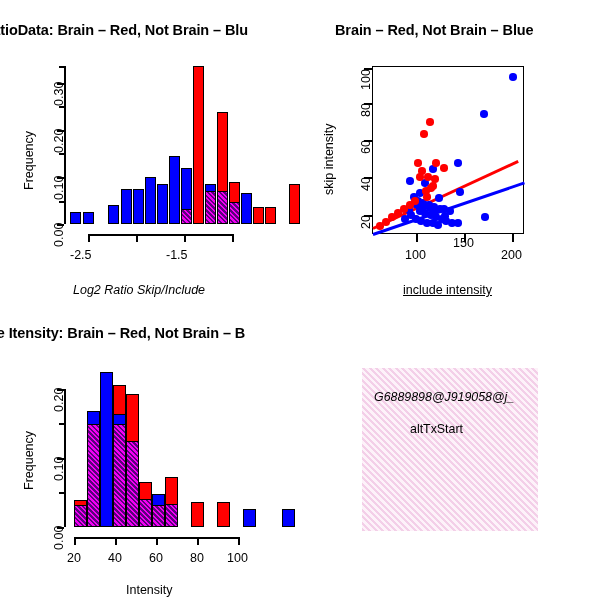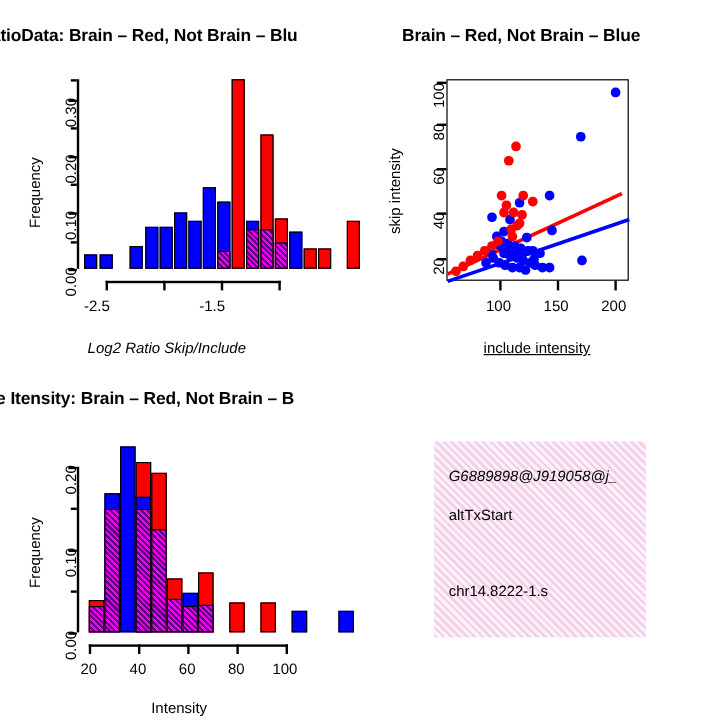--- a/index.html
+++ b/index.html
@@ -255,21 +255,21 @@
   <div class="tick-lab rot90" style="left:359px; top:191px;">40</div>
   <div class="tick-lab rot90" style="left:359px; top:154px;">60</div>
   <div class="tick-lab rot90" style="left:359px; top:117px;">80</div>
   <div class="tick-lab rot90" style="left:359px; top:90px;">100</div>
 
   <div class="ax-line" style="left:416px; top:234px; width:1.8px; height:8px;"></div>
   <div class="ax-line" style="left:464px; top:234px; width:1.8px; height:8px;"></div>
   <div class="ax-line" style="left:512px; top:234px; width:1.8px; height:8px;"></div>
 
   <div class="tick-lab" style="left:405px; top:248px;">100</div>
-  <div class="tick-lab" style="left:453px; top:248px;">150</div>
+  <div class="tick-lab" style="left:453px; top:236px;">150</div>
   <div class="tick-lab" style="left:501px; top:248px;">200</div>
 
   <div class="axlab" style="left:403px; top:283px;text-decoration:underline;">include intensity</div>
 </div>
 
 <div class="panel">
 
   <div class="ttl" style="left:-12px; top:325px;">ne Itensity: Brain – Red, Not Brain – B</div>
 
   <div class="axlab rot90" style="left:22px; top:490px;">Frequency</div>
@@ -319,15 +319,14 @@
   <div class="tick-lab" style="left:108px; top:551px;">40</div>
   <div class="tick-lab" style="left:149px; top:551px;">60</div>
   <div class="tick-lab" style="left:190px; top:551px;">80</div>
   <div class="tick-lab" style="left:227px; top:551px;">100</div>
 
   <div class="axlab" style="left:126px; top:583px;">Intensity</div>
 </div>
 
 <div id="info-box">
   <div class="line" style="top:22px;font-style:italic;">G6889898@J919058@j_</div>
-  <div class="line" style="top:54px;">altTxStart</div>
-  <div class="line" style="top:118px;">chr14.8222-1.s</div>
+  <div class="line" style="top:54px;margin-left:36px;">altTxStart</div>
 </div>
 
 </body></html>

